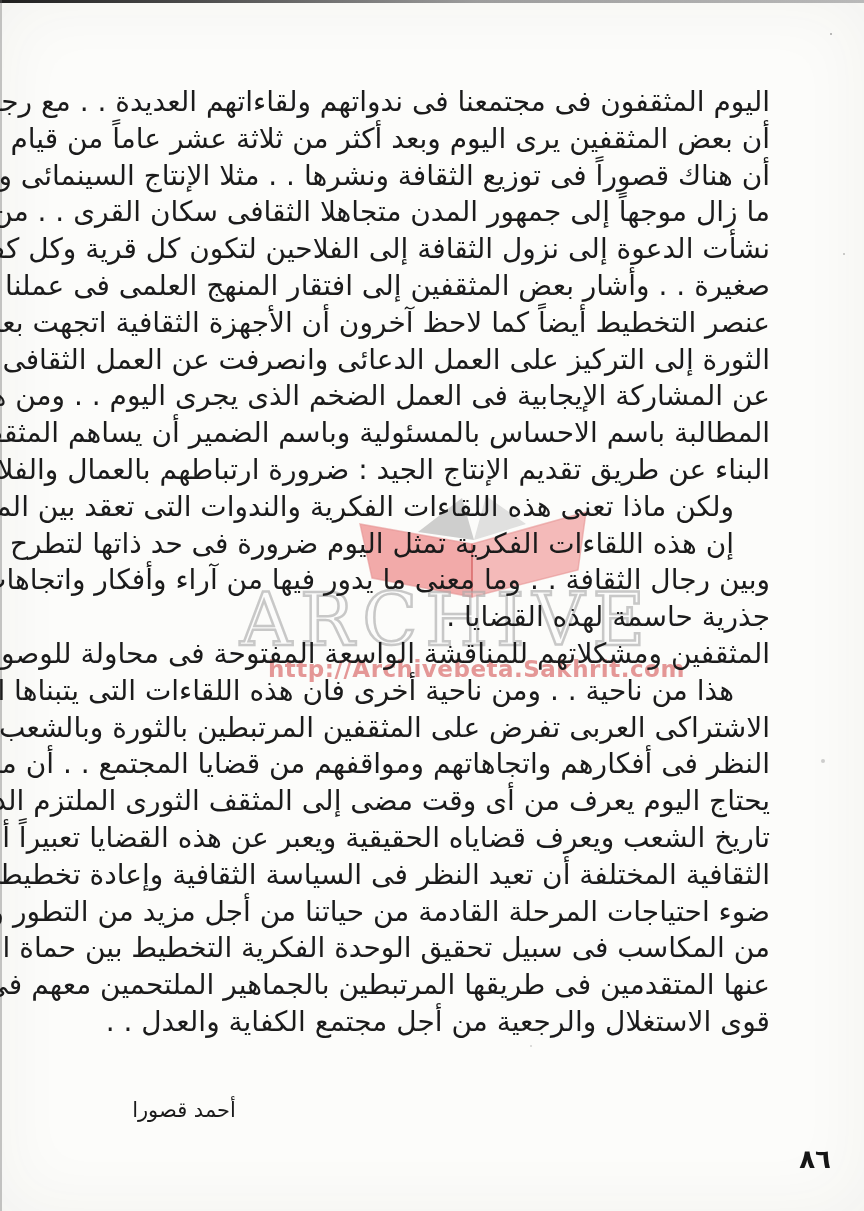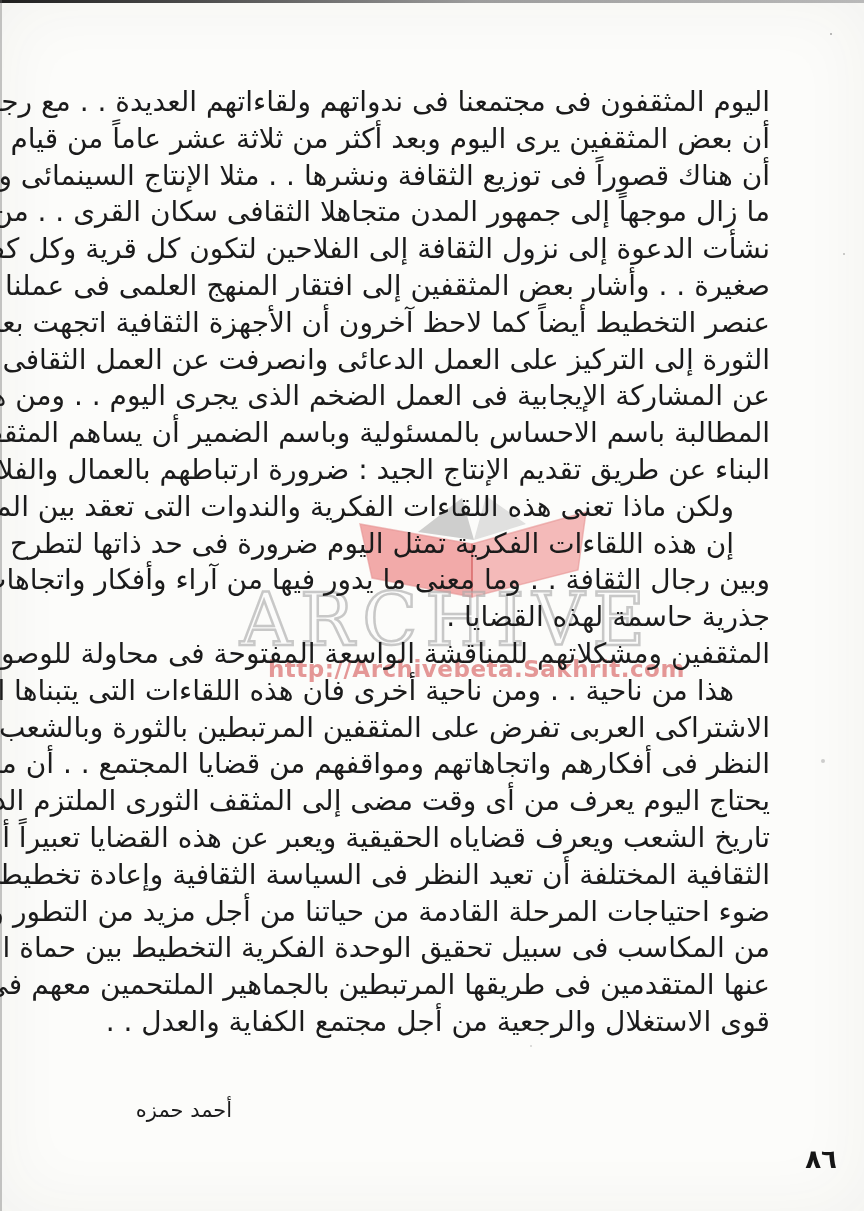--- a/index.html
+++ b/index.html
@@ -61,21 +61,21 @@
   .line.indent { text-indent:36px; }
   .signature {
     position:absolute; top:1098px; left:122px; width:124px;
     direction:rtl; text-align:center;
     font-size:21px; color:#1b1b1b; z-index:2;
     white-space:nowrap;
   }
   .page-number {
     position:absolute; top:1144px; left:793px; width:44px;
     font-size:26px; font-weight:bold; color:#161616;
-    text-align:right; z-index:2;
+    text-align:center; z-index:2;
   }
 </style>
 </head>
 <body>
 
 <div class="page">
 
   <div class="scan-edge-top"></div>
   <div class="scan-edge-left"></div>
   <div class="scan-speckles"></div>
@@ -116,17 +116,17 @@
       <div class="line">النظر فى أفكارهم واتجاهاتهم ومواقفهم من قضايا المجتمع . . أن مجتمعنا</div>
       <div class="line">يحتاج اليوم يعرف من أى وقت مضى إلى المثقف الثورى الملتزم الذى يعرف</div>
       <div class="line">تاريخ الشعب ويعرف قضاياه الحقيقية ويعبر عن هذه القضايا تعبيراً أميناً . .</div>
       <div class="line">الثقافية المختلفة أن تعيد النظر فى السياسة الثقافية وإعادة تخطيطها من جديد على</div>
       <div class="line">ضوء احتياجات المرحلة القادمة من حياتنا من أجل مزيد من التطور ومزيد</div>
       <div class="line">من المكاسب فى سبيل تحقيق الوحدة الفكرية التخطيط بين حماة الثورة المدافعين</div>
       <div class="line">عنها المتقدمين فى طريقها المرتبطين بالجماهير الملتحمين معهم فى صراعهم ضد</div>
       <div class="line last">قوى الاستغلال والرجعية من أجل مجتمع الكفاية والعدل . .</div>
     </div>
 
-  <div class="signature">أحمد حمزه</div>
+  <div class="signature">أحمد قصورا</div>
 
   <div class="page-number">٨٦</div>
 
 </div>
 
 </body></html>

